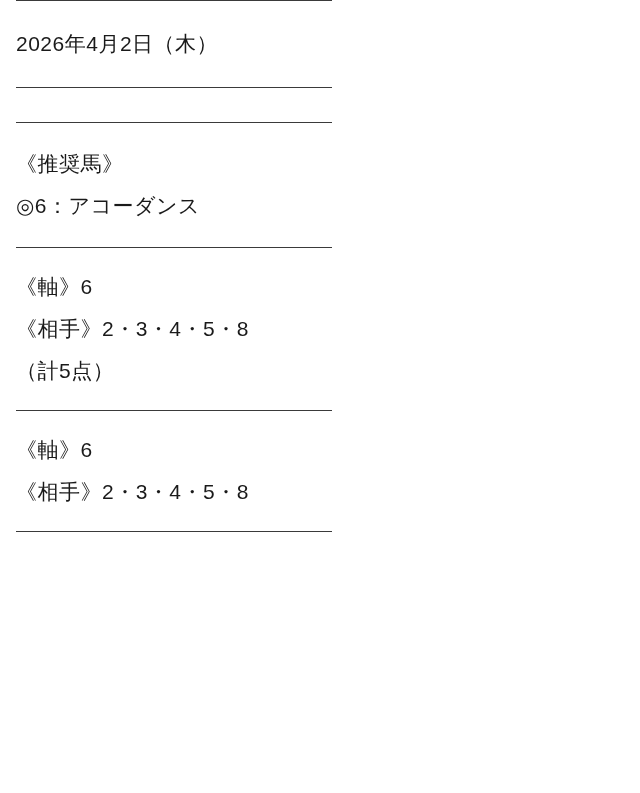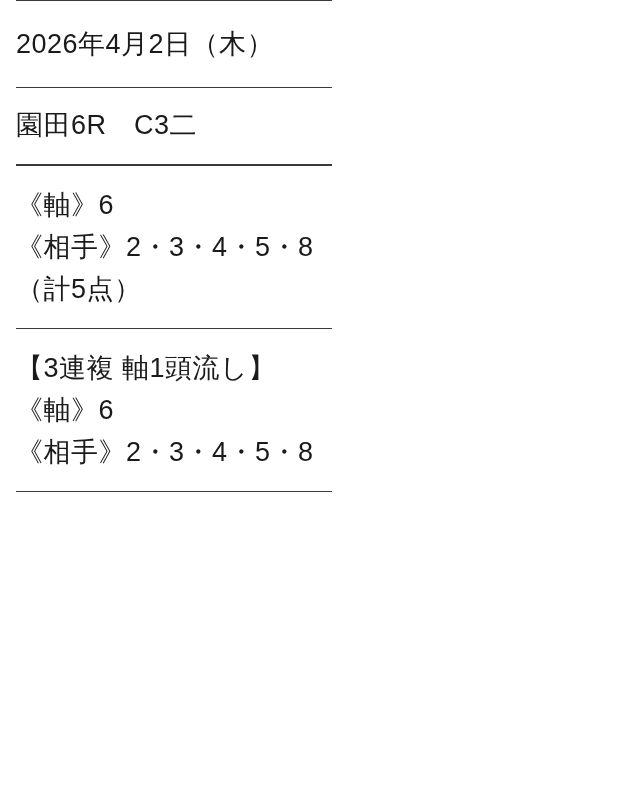--- a/index.html
+++ b/index.html
@@ -24,21 +24,21 @@
   .rule {
     width: 316px;
     height: 1px;
     background: #3a3a3a;
     margin: 0 0 0 16px;
   }
   .block {
     padding: 0 0 0 16px;
   }
   .line {
-    font-size: 27px;
+    font-size: 21px;
     line-height: 42px;
     letter-spacing: 0.5px;
     white-space: pre;
     color: #1a1a1a;
   }
   .sp-top-date { padding-top: 22px; }
   .sp-bot-date { padding-bottom: 22px; }
 
   .sp-top-1 { padding-top: 16px; }
   .sp-bot-1 { padding-bottom: 18px; }
@@ -61,37 +61,39 @@
 
   <div class="rule rule-first"></div>
 
   <div class="block sp-top-date sp-bot-date">
     <div class="line">2026年4月2日（木）</div>
   </div>
 
   <div class="rule"></div>
 
   <div class="block sp-top-1 sp-bot-1">
-    <div class="line">園田6R　C3二</div>
   </div>
 
   <div class="rule"></div>
 
+  <div class="block sp-top-2 sp-bot-2">
+    <div class="line">《推奨馬》</div>
+    <div class="line">◎6：アコーダンス</div>
+  </div>
 
   <div class="rule"></div>
 
   <div class="block sp-top-3 sp-bot-3">
     <div class="line">《軸》6</div>
     <div class="line">《相手》2・3・4・5・8</div>
     <div class="line">（計5点）</div>
   </div>
 
   <div class="rule"></div>
 
   <div class="block sp-top-4 sp-bot-4">
-    <div class="line">【3連複 軸1頭流し】</div>
     <div class="line">《軸》6</div>
     <div class="line">《相手》2・3・4・5・8</div>
   </div>
 
   <div class="rule"></div>
 
 </div>
 
 </body></html>

